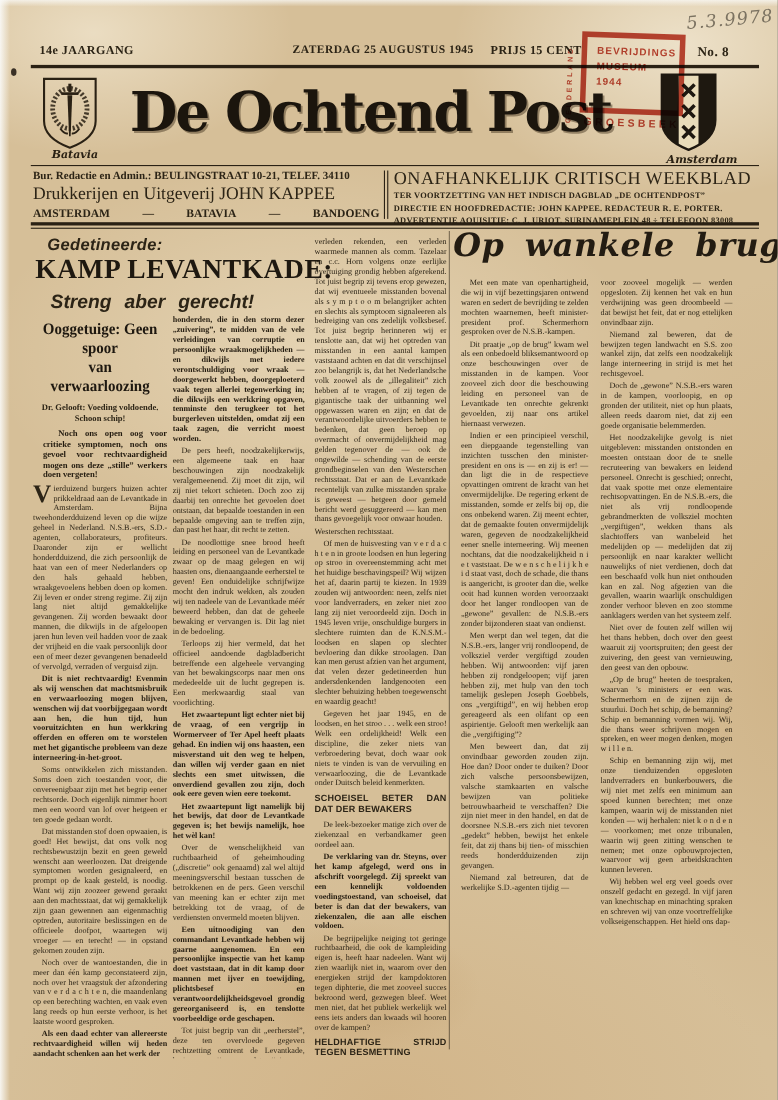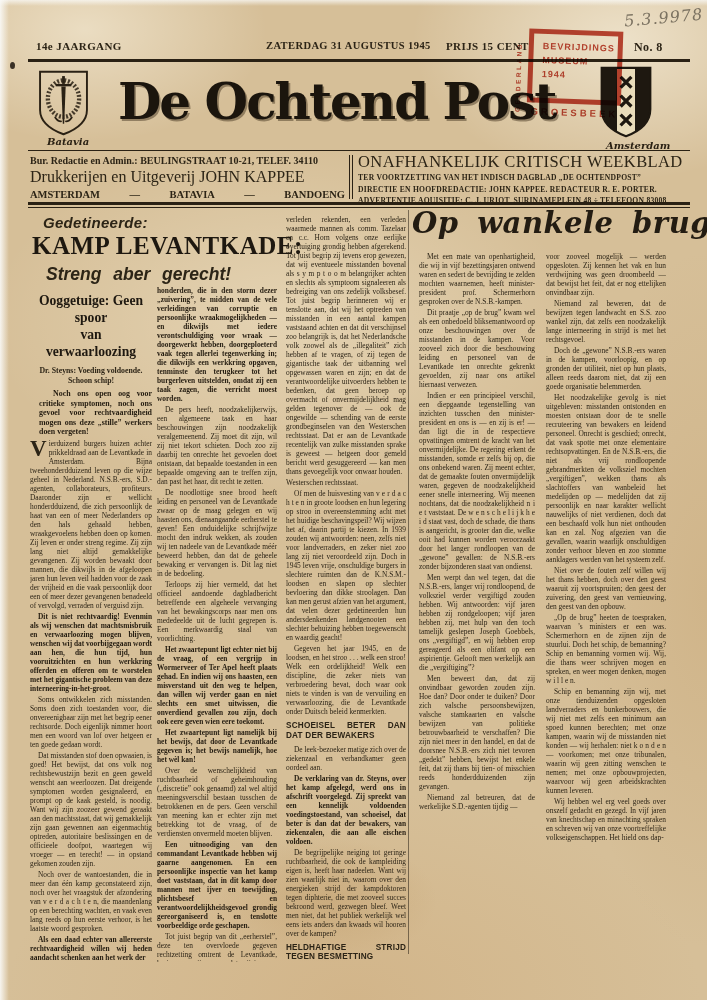--- a/index.html
+++ b/index.html
@@ -70,21 +70,21 @@
 </style>
 </head>
 <body>
 
 <div class="page">
   <div class="edgeT"></div>
   <div class="edgeL"></div>
   <div class="speck"></div>
 
   <div class="tb" style="left:36px;">14e JAARGANG</div>
-  <div class="tb" style="left:266px;font-size:10.5px;">ZATERDAG  31  AUGUSTUS  1945</div>
+  <div class="tb" style="left:266px;font-size:10.5px;">ZATERDAG  25  AUGUSTUS  1945</div>
   <div class="tb" style="left:446px;">PRIJS 15 CENT</div>
   <div class="tb" style="left:634px;font-size:12px;">No. 8</div>
   <div class="rule" style="left:28px;top:59px;width:662px;height:2.5px;"></div>
 
   <div class="handwriting">5.3.9978</div>
 
   <div class="emblem" style="left:37px;top:70px;">
     <svg width="53" height="66" viewBox="0 0 60 76">
       <path d="M3,2 H57 V46 Q57,64 30,74 Q3,64 3,46 Z" fill="none" stroke="#2a2114" stroke-width="2.2"></path>
       <ellipse cx="30" cy="33" rx="18" ry="21" fill="none" stroke="#2a2114" stroke-width="5" stroke-dasharray="2.2 2" opacity=".85"></ellipse>
@@ -153,21 +153,21 @@
     <div class="main-head">KAMP LEVANTKADE:</div>
     <div class="sub-head">Streng aber gerecht!</div>
   </div>
 
   <div class="col" style="left:30px;top:292px;width:122px;height:672px;">
     <div class="w-head">
       <div>Ooggetuige: Geen spoor</div>
       <div>van verwaarloozing</div>
     </div>
     <div class="w-sub">
-      <div>Dr. Steyns: Voeding voldoende.</div>
+      <div>Dr. Gelooft: Voeding voldoende.</div>
       <div>Schoon schip!</div>
     </div>
     <div>
         <p class="para intro">Noch ons open oog voor critieke symptomen, noch ons gevoel voor rechtvaardigheid mogen ons deze „stille” werkers doen vergeten!</p>
         <p class="para drop">Vierduizend burgers huizen achter prikkeldraad aan de Levantkade in Amsterdam. Bijna tweehonderdduizend leven op die wijze geheel in Nederland. N.S.B.-ers, S.D.-agenten, collaborateurs, profiteurs. Daaronder zijn er wellicht honderdduizend, die zich persoonlijk de haat van een of meer Nederlanders op den hals gehaald hebben, wraakgevoelens hebben doen op komen. Zij leven er onder streng regime. Zij zijn lang niet altijd gemakkelijke gevangenen. Zij worden bewaakt door mannen, die dikwijls in de afgeloopen jaren hun leven veil hadden voor de zaak der vrijheid en die vaak persoonlijk door een of meer dezer gevangenen benadeeld of vervolgd, verraden of verguisd zijn.</p>
         <p class="para b">Dit is niet rechtvaardig! Evenmin als wij wenschen dat machtsmisbruik en verwaarloozing mogen blijven, wenschen wij dat voorbijgegaan wordt aan hen, die hun tijd, hun vooruitzichten en hun werkkring offerden en offeren om te worstelen met het gigantische probleem van deze interneering-in-het-groot.</p>
         <p class="para n">Soms ontwikkelen zich misstanden. Soms doen zich toestanden voor, die onvereenigbaar zijn met het begrip eener rechtsorde. Doch eigenlijk nimmer hoort men een woord van lof over hetgeen er ten goede gedaan wordt.</p>
         <p class="para n">Dat misstanden stof doen opwaaien, is goed! Het bewijst, dat ons volk nog rechtsbewustzijn bezit en geen geweld wenscht aan weerloozen. Dat dreigende symptomen worden gesignaleerd, en prompt op de kaak gesteld, is noodig. Want wij zijn zoozeer gewend geraakt aan den machtsstaat, dat wij gemakkelijk zijn gaan gewennen aan eigenmachtig optreden, autoritaire beslissingen en de officieele doofpot, waartegen wij vroeger — en terecht! — in opstand gekomen zouden zijn.</p>
         <p class="para n">Noch over de wantoestanden, die in meer dan één kamp geconstateerd zijn, noch over het vraagstuk der afzondering van v e r d a c h t e n, die maandenlang op een berechting wachten, en vaak even lang reeds op hun eerste verhoor, is het laatste woord gesproken.</p>
         <p class="para b">Als een daad echter van allereerste rechtvaardigheid willen wij heden aandacht schenken aan het werk der</p>

